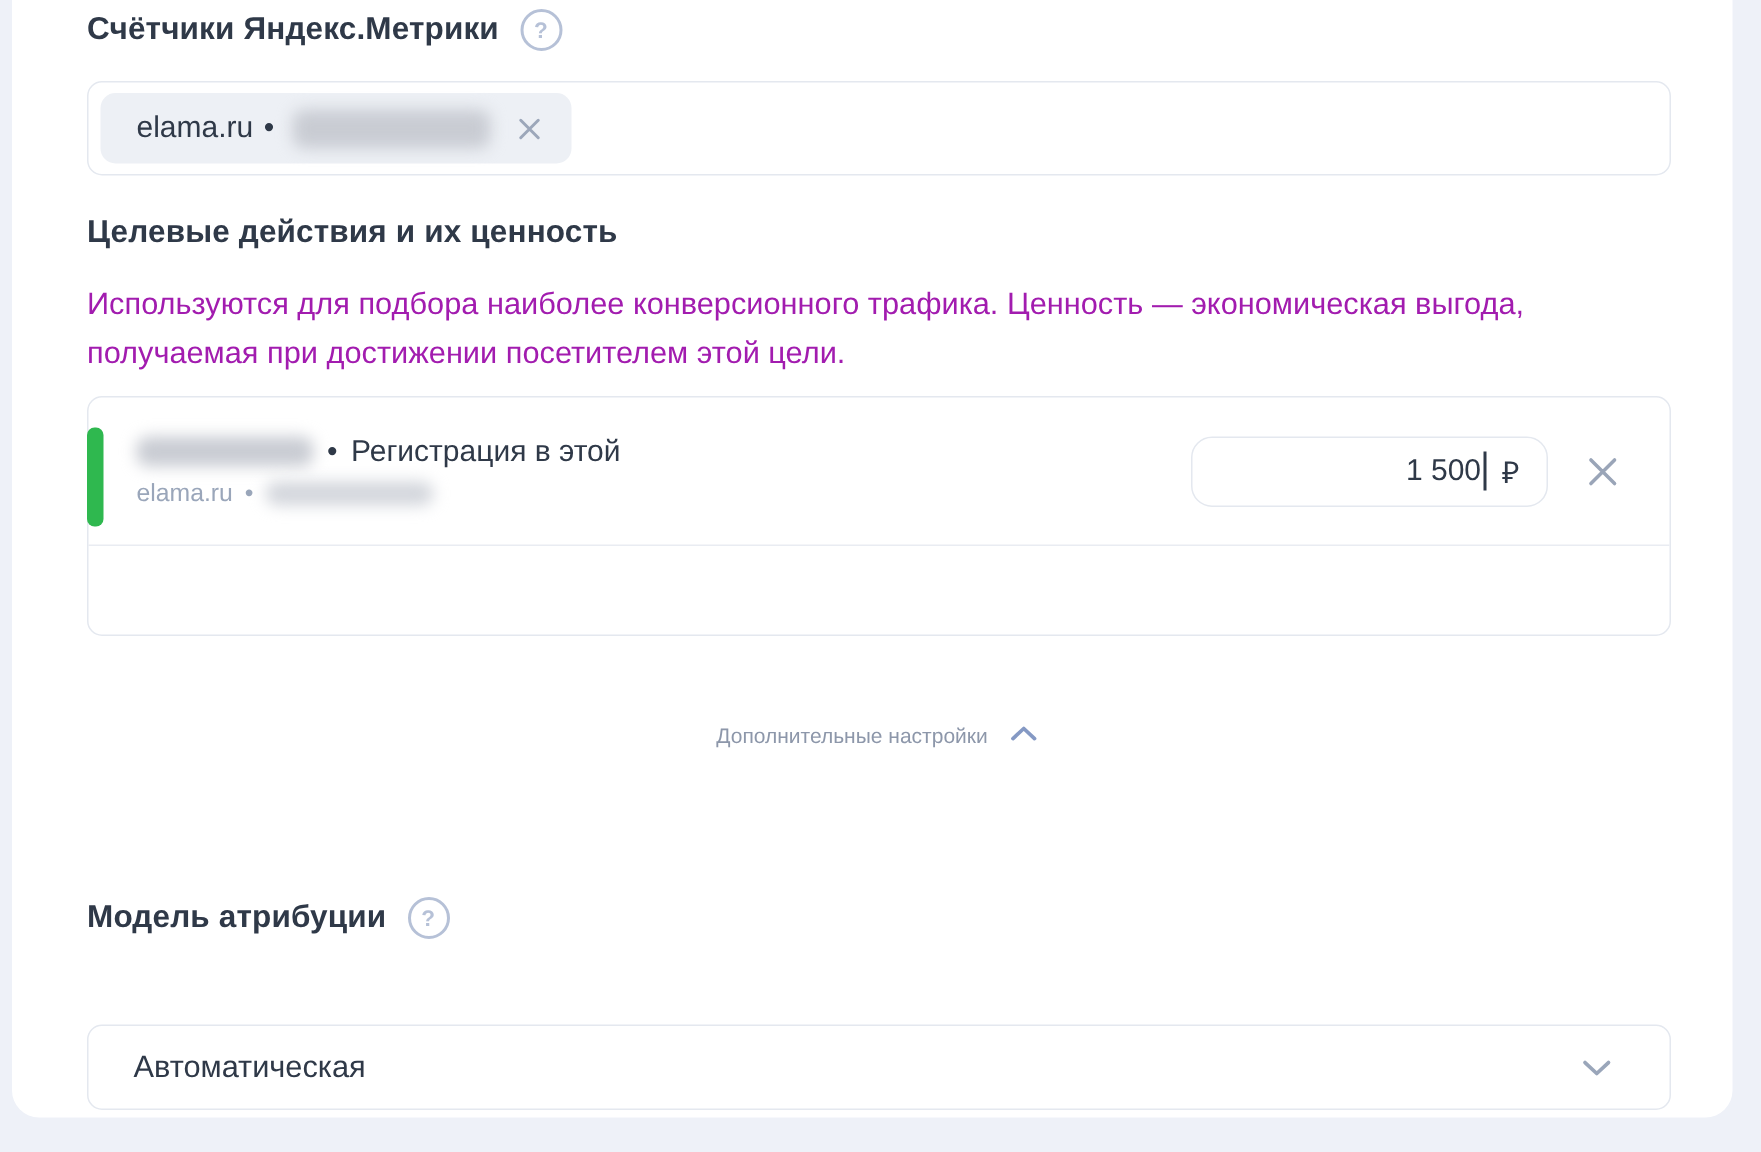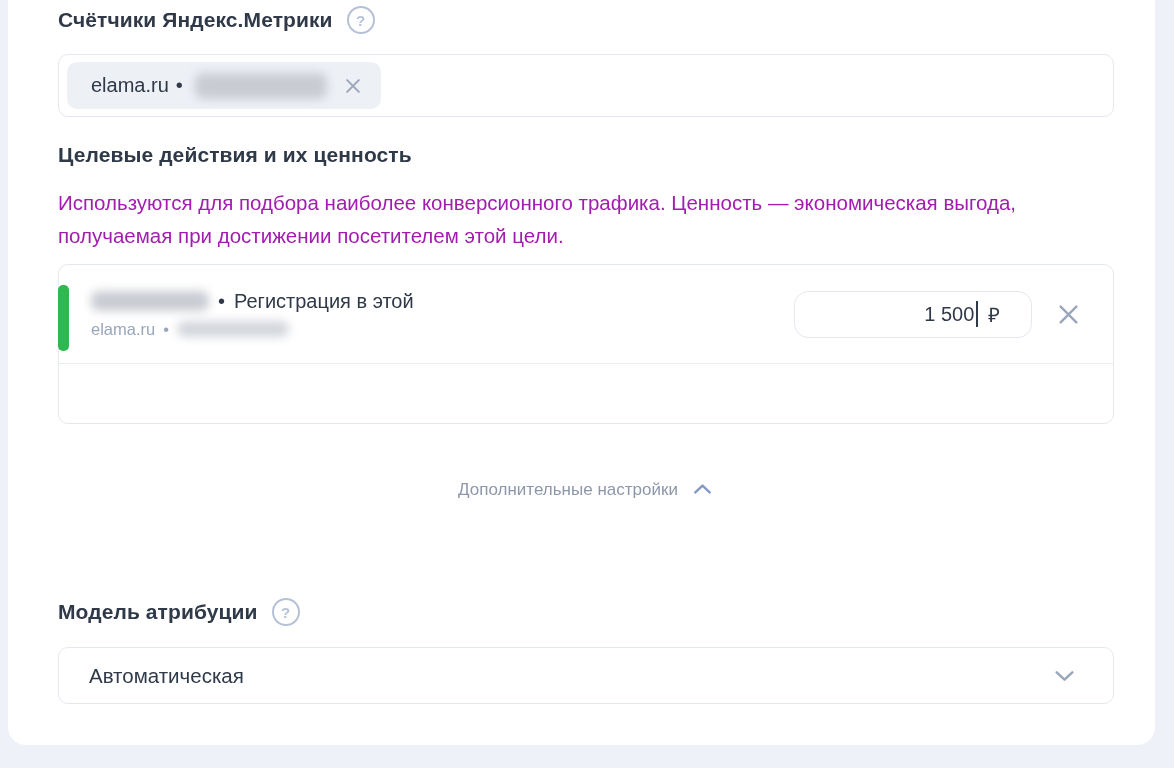--- a/index.html
+++ b/index.html
@@ -69,42 +69,42 @@
   .goal-sub{
     font-size:16.5px;color:#9aa6ba;margin-top:7px;
     display:flex;align-items:center;gap:8px;
   }
   .blob-sub{width:112px;height:16px;background:#d3d6dc;}
   .goal-right{margin-left:auto;display:flex;align-items:center;gap:23px;padding-right:31px;}
   .value-input{
     width:238px;height:47px;box-sizing:border-box;
     border:1px solid #e4e8ef;border-radius:14px;background:#fff;
     display:flex;align-items:center;justify-content:flex-end;
-    padding-right:31px;font-size:20px;color:#2f3948;cursor:text;
+    padding-right:18px;font-size:20px;color:#2f3948;cursor:text;
   }
   .caret{width:2px;height:26px;background:#2f3948;margin-left:2px;}
   .currency{margin-left:10px;}
   .remove-x{color:#9aa5b8;display:inline-flex;cursor:pointer;}
   .add-goal-row{
     height:60px;display:flex;align-items:center;justify-content:center;
     font-size:20.5px;color:#2f3948;cursor:pointer;
   }
 
   
   .extra-settings{
     position:absolute;top:478px;left:0;width:1056px;
     display:flex;align-items:center;justify-content:center;gap:13px;
-    font-size:17px;color:#8d97aa;cursor:pointer;
+    font-size:14px;color:#8d97aa;cursor:pointer;
   }
   .chevron-up{color:#8599c4;display:inline-flex;}
   .chevron-down{color:#9aa6ba;display:inline-flex;margin-left:auto;}
 
   
   .attr-select{
-    position:absolute;top:647px;left:0;width:1056px;height:57px;box-sizing:border-box;
+    position:absolute;top:683px;left:0;width:1056px;height:57px;box-sizing:border-box;
     border:1px solid #e4e8ef;border-radius:10px;background:#fff;
     display:flex;align-items:center;padding:0 36px 0 30px;
     font-size:20.5px;color:#2f3948;cursor:pointer;
   }
 </style>
 </head>
 <body style="background: rgb(238, 241, 248);">
 
 <div class="bg-card" style="background: rgb(255, 255, 255);"></div>
 

